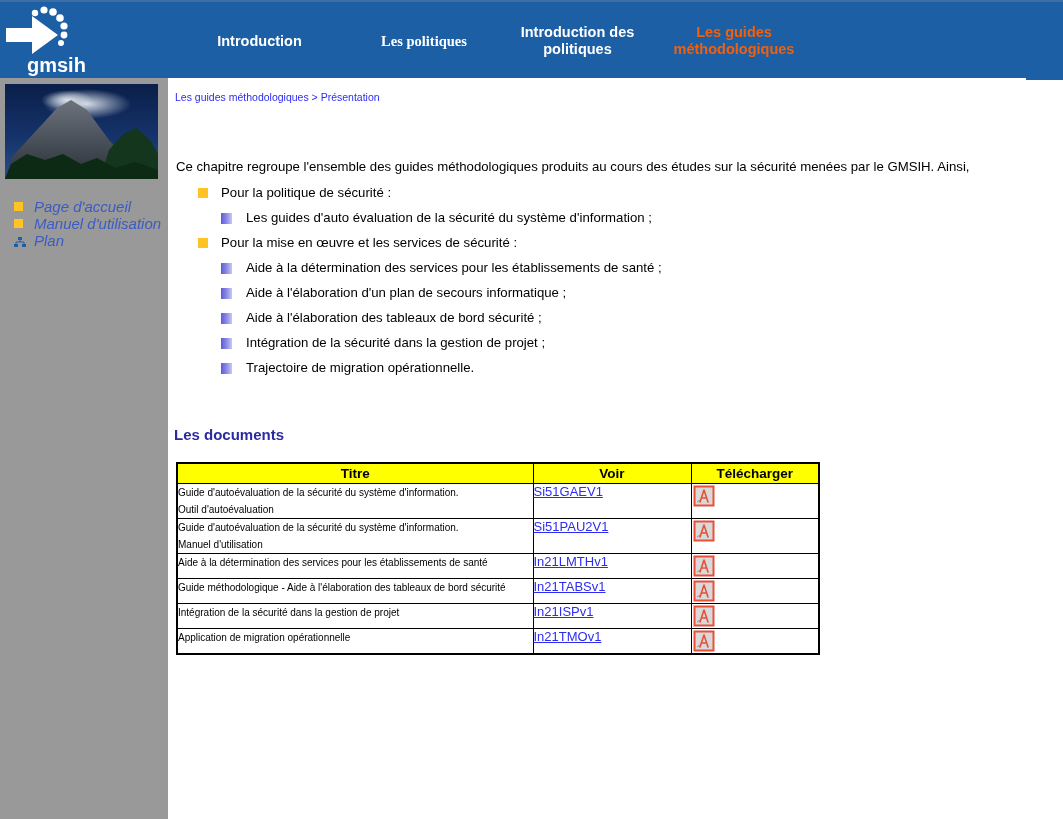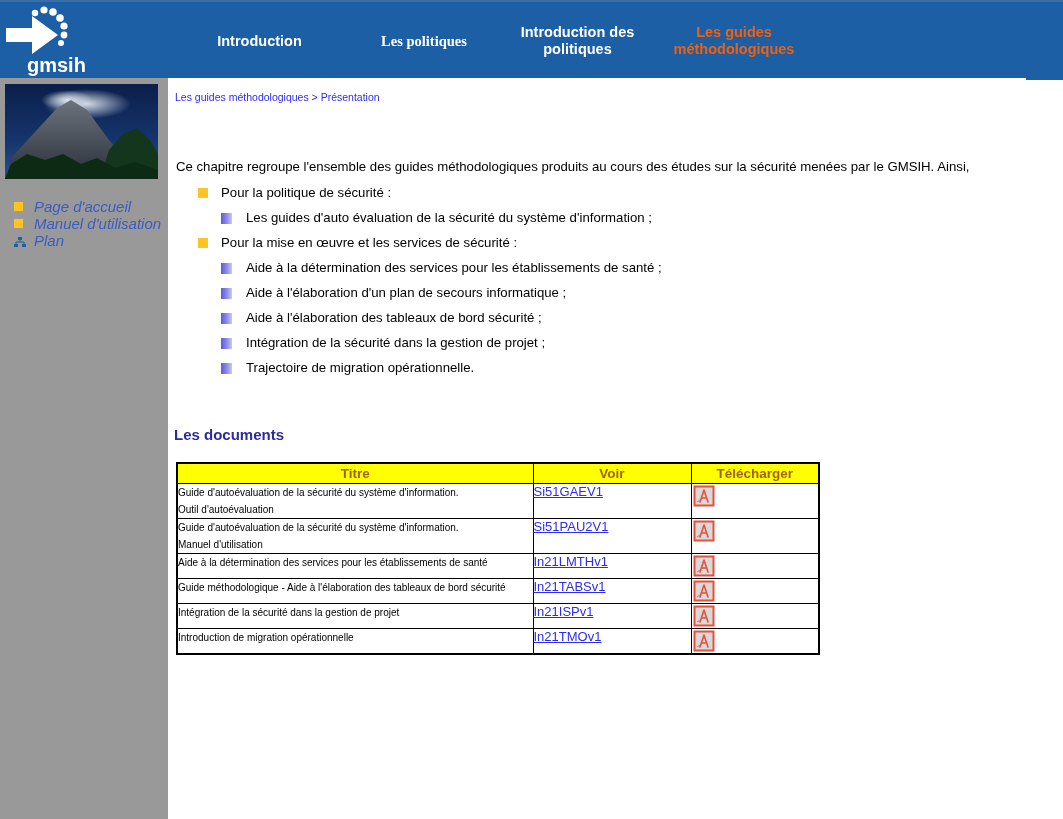--- a/index.html
+++ b/index.html
@@ -201,21 +201,21 @@
     vertical-align: top;
     padding: 0;
   }
   .doc-table th {
     background: #ffff00;
     text-align: center;
     font-size: 13.5px;
     font-weight: bold;
     height: 19px;
     line-height: 19px;
-    color: #a16207;
+    color: #000000;
   }
   .col-titre { width: 356px; }
   .col-voir  { width: 158px; }
   .col-dl    { width: 128px; }
 
   .cell-title {
     padding: 4px 5px 4px 6px;
     font-size: 10px;
     line-height: 17px;
     color: #000000;
@@ -467,21 +467,21 @@
               <svg width="24" height="24" viewBox="0 0 24 24">
                 <rect x="2.5" y="2.5" width="19" height="19" fill="#d9d9d9" stroke="#e8503a" stroke-width="2"></rect>
                 <path d="M12,6 L8,18 M12,6 L16,18 M9.2,14 L14.8,14" stroke="#e8503a" stroke-width="1.6" fill="none" stroke-linecap="round"></path>
                 <path d="M5,18 L8,16" stroke="#8e8e8e" stroke-width="1" fill="none"></path>
               </svg>
             </span>
           </td>
         </tr>
 
         <tr>
-          <td class="cell-title">Introduction de migration opérationnelle</td>
+          <td class="cell-title">Application de migration opérationnelle</td>
           <td class="cell-voir">
             <span class="voir-link">In21TMOv1</span>
           </td>
           <td class="cell-dl">
             <span class="pdf-ico">
               <svg width="24" height="24" viewBox="0 0 24 24">
                 <rect x="2.5" y="2.5" width="19" height="19" fill="#d9d9d9" stroke="#e8503a" stroke-width="2"></rect>
                 <path d="M12,6 L8,18 M12,6 L16,18 M9.2,14 L14.8,14" stroke="#e8503a" stroke-width="1.6" fill="none" stroke-linecap="round"></path>
                 <path d="M5,18 L8,16" stroke="#8e8e8e" stroke-width="1" fill="none"></path>
               </svg>

